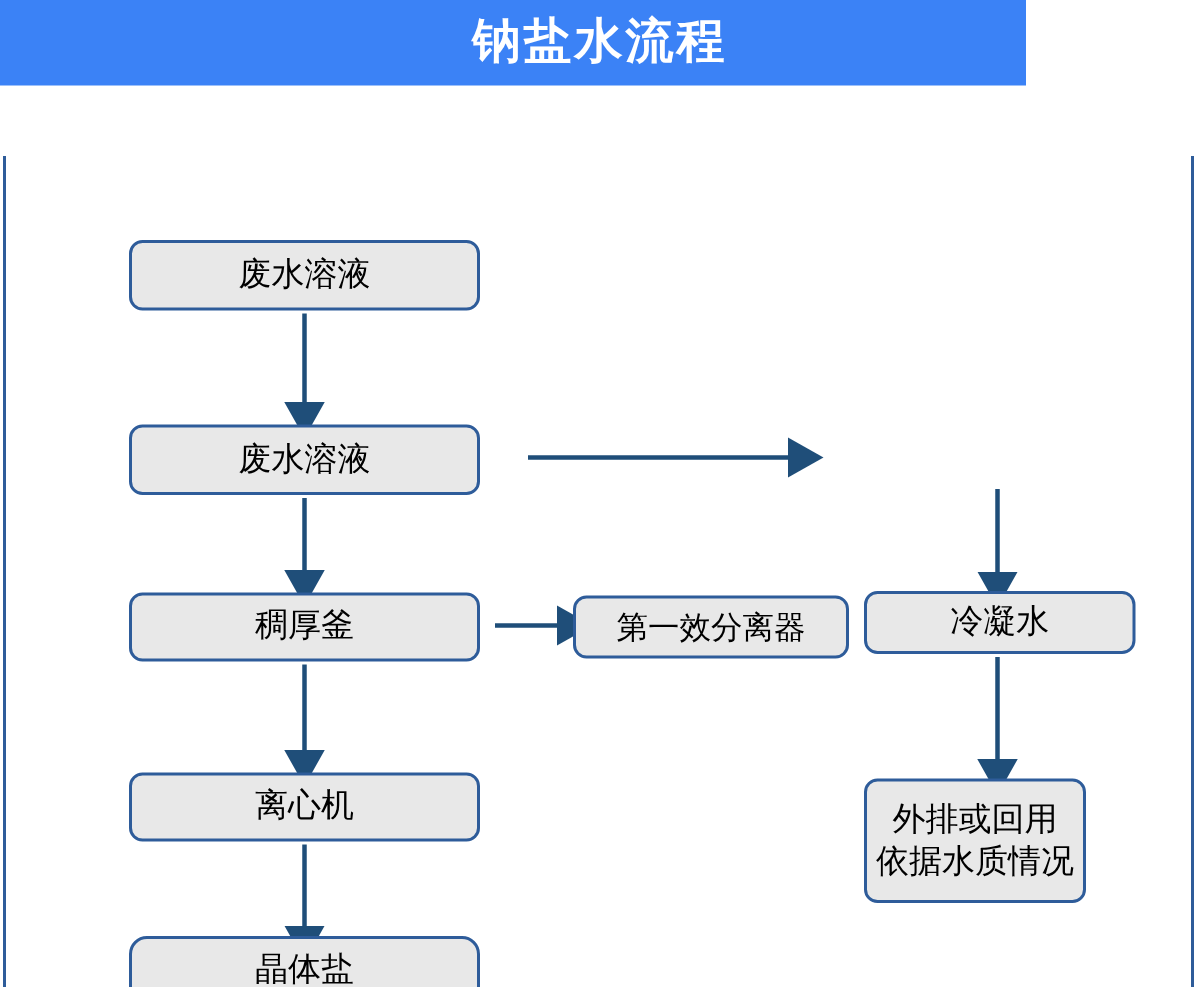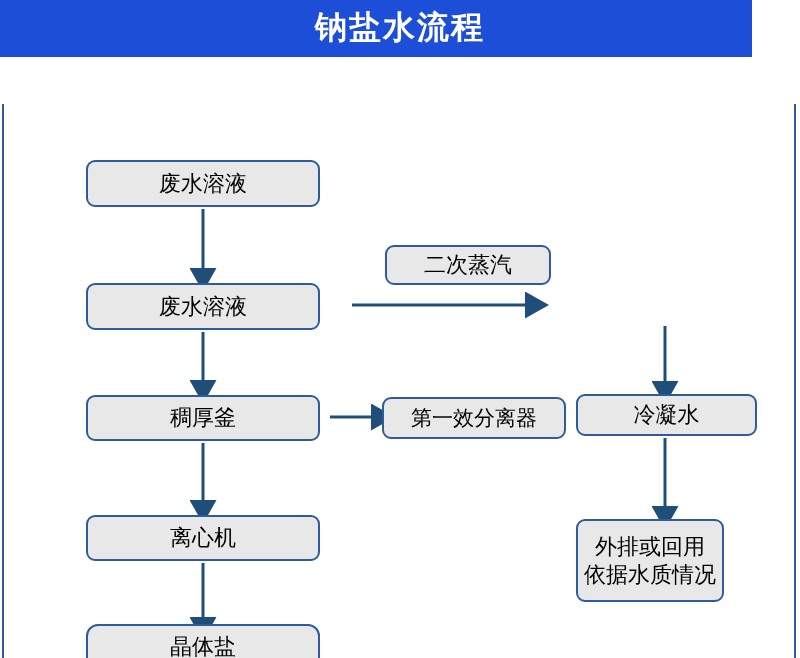--- a/index.html
+++ b/index.html
@@ -14,23 +14,23 @@
     position: relative;
     width: 800px;
     height: 658px;
     background: #ffffff;
     overflow: hidden;
   }
   #header {
     position: absolute;
     left: 0;
     top: 0;
-    width: 752px;
+    width: 684px;
     height: 57px;
-    background: #1d4ed8;
+    background: #3b82f6;
     box-sizing: border-box;
   }
   #header-title {
     position: absolute;
     left: 0;
     top: 0;
     width: 800px;
     height: 57px;
     line-height: 55px;
     text-align: center;
@@ -134,21 +134,20 @@
     <div class="node" style="left:82px; top:56px; width:234px; height:47px;">废水溶液</div>
 
     <div class="node" style="left:82px; top:179px; width:234px; height:47px;">废水溶液</div>
 
     <div class="node" style="left:82px; top:291px; width:234px; height:46px;">稠厚釜</div>
 
     <div class="node" style="left:82px; top:411px; width:234px; height:46px;">离心机</div>
 
     <div class="node" style="left:82px; top:520px; width:234px; height:46px;border-radius:12px;">晶体盐</div>
 
-    <div class="node" style="left:381px; top:141px; width:166px; height:40px;">二次蒸汽</div>
 
     <div class="node small" style="left:378px; top:293px; width:184px; height:42px;">第一效分离器</div>
 
 
     <div class="node" style="left:572px; top:290px; width:181px; height:42px;">冷凝水</div>
 
     <div class="node" style="left:572px; top:415px; width:148px; height:83px;">外排或回用
 依据水质情况</div>
 
   </div>

